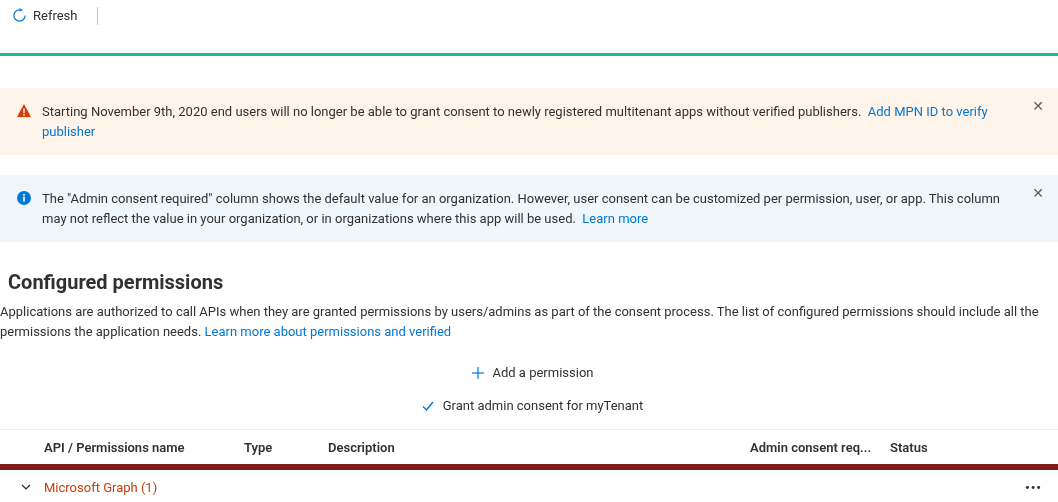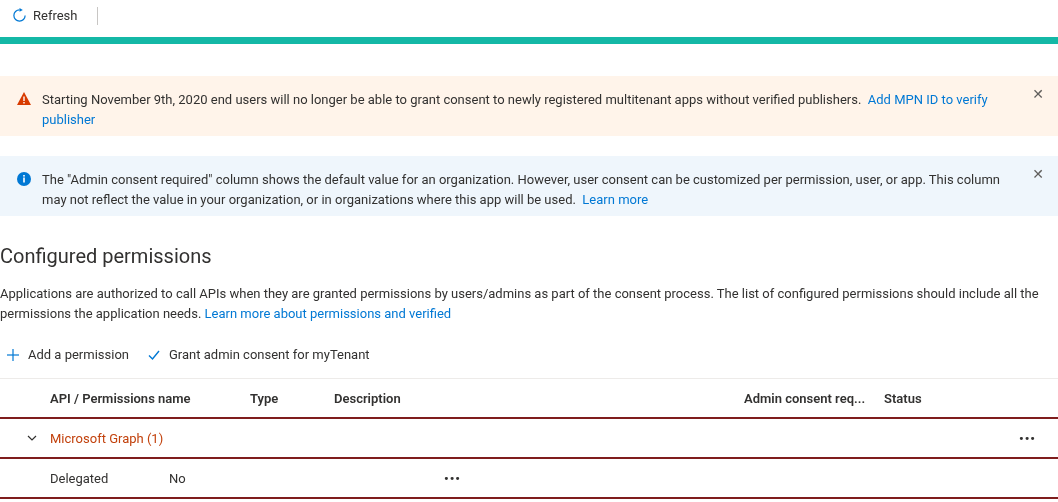--- a/index.html
+++ b/index.html
@@ -7,99 +7,100 @@
       font-family: "Segoe UI", -apple-system, BlinkMacSystemFont, Roboto, "Helvetica Neue", sans-serif;
       font-size: 13px;
       color: #323130;
       background: #fff;
       width: 1058px;
     }
     .toolbar {
       display: flex;
       align-items: center;
       gap: 8px;
-      padding: 6px 4px 12px 4px;
-      border-bottom: 7px solid #14b8a6;
+      padding: 6px 4px 28px 4px;
+      border-bottom: 3px solid #14b8a6;
     }
     .toolbar-item {
       display: flex;
       align-items: center;
       gap: 6px;
       padding: 2px 8px;
       cursor: pointer;
       color: #323130;
     }
     .toolbar-sep {
       width: 1px;
       height: 18px;
       background: #c8c6c4;
       margin: 0 4px;
     }
     .icon-svg { display: block; }
 
     .alert {
       display: flex;
       align-items: flex-start;
-      padding: 14px 14px 7px 16px;
+      padding: 14px 14px 14px 16px;
       position: relative;
       margin-top: 32px;
     }
     .alert-warning { background: #fff4ea; }
     .alert-info { background: #eff6fc; margin-top: 20px; }
     .alert-icon { flex: 0 0 auto; margin-right: 10px; margin-top: 1px; }
     .alert-text { flex: 1 1 auto; line-height: 1.5; padding-right: 28px; }
     .alert-dismiss {
       position: absolute;
       right: 10px;
       top: 6px;
       cursor: pointer;
       color: #605e5c;
       font-size: 14px;
       padding: 4px;
     }
     .link { color: #0078d4; cursor: pointer; text-decoration: none; }
 
     .section-heading {
       font-size: 20px;
-      font-weight: 400;
+      font-weight: 700;
       margin-top: 28px;
-      margin-bottom: 16px;
-      padding-left: 0;
+      margin-bottom: 8px;
+      padding-left: 8px;
     }
     .section-desc {
       line-height: 1.5;
       margin-bottom: 18px;
       max-width: 1040px;
     }
 
     .action-row {
       display: flex;
       align-items: center;
       gap: 18px;
       padding: 6px 0 16px 6px;
+      flex-direction: column;
     }
     .action-btn {
       display: flex;
       align-items: center;
       gap: 8px;
       cursor: pointer;
       color: #323130;
     }
     .action-btn .icon-svg { color: #0078d4; }
 
     .table {
       width: 100%;
       border-top: 1px solid #edebe9;
     }
     .thead, .trow {
       display: flex;
       align-items: center;
-      border-bottom: 2px solid #7f1d1d;
+      border-bottom: 6px solid #7f1d1d;
       min-height: 40px;
-      padding: 8px 14px;
+      padding: 8px 8px;
     }
     .thead { font-weight: 600; }
     .col-chevron { width: 36px; flex: 0 0 auto; display:flex; justify-content:center; }
     .col-name { width: 200px; flex: 0 0 auto; }
     .col-type { width: 84px; flex: 0 0 auto; }
     .col-desc { flex: 1 1 auto; }
     .col-adminreq { width: 140px; flex: 0 0 auto; white-space: nowrap; overflow: hidden; text-overflow: ellipsis; margin-left: 35px; }
     .col-status { width: 120px; flex: 0 0 auto; }
     .col-more { width: 40px; flex: 0 0 auto; display:flex; justify-content:flex-end; padding-right:8px;}
     .api-row .col-name { color: #c2410c; cursor: pointer; }

